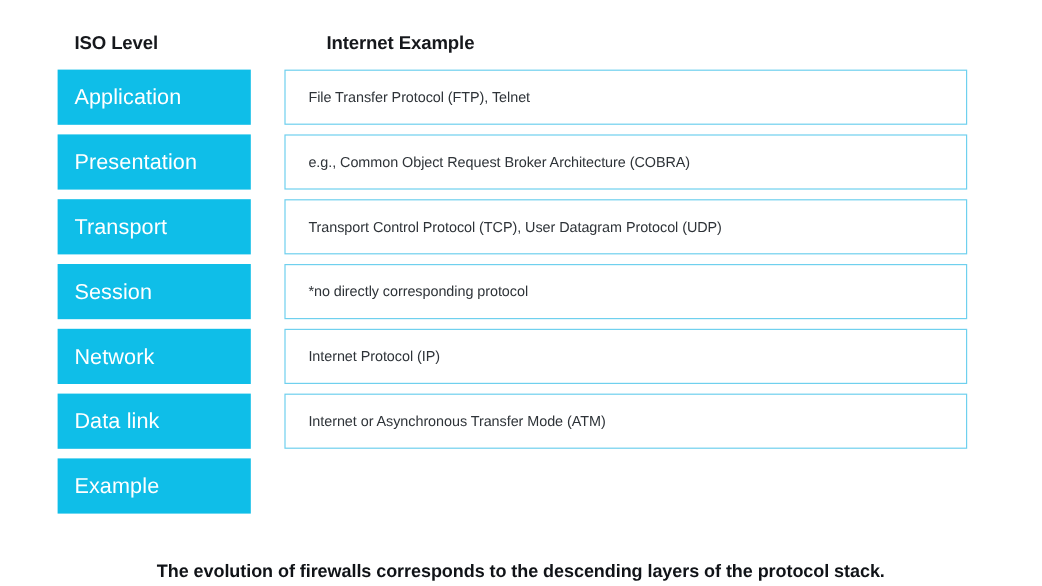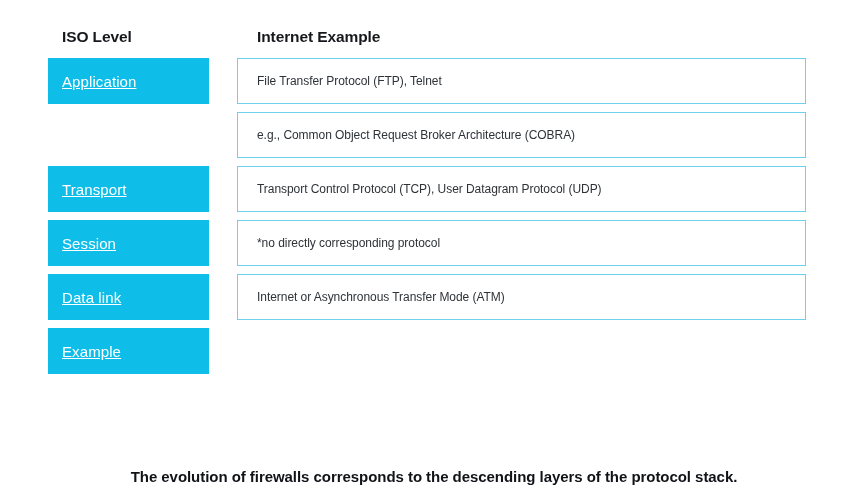--- a/index.html
+++ b/index.html
@@ -33,21 +33,21 @@
   .col-head {
     position: absolute;
     top: 0;
     font-size: 15.5px;
     font-weight: bold;
     color: #16181c;
     letter-spacing: -0.1px;
     white-space: nowrap;
   }
   .col-head.left  { left: 14px; }
-  .col-head.right { left: 209px; }
+  .col-head.right { left: 224px; }
 
   
   .rows {
     position: absolute;
     left: 48px;
     top: 58px;
     width: 772px;
   }
   .row {
     position: relative;
@@ -63,24 +63,23 @@
     width: 161px;
     height: 46px;
     background: #0FBEE8;
     box-sizing: border-box;
     display: flex;
     align-items: center;
     padding-left: 14px;
   }
   .level-label {
     color: #ffffff;
-    font-size: 15px;
+    font-size: 18px;
     letter-spacing: 0.1px;
     white-space: nowrap;
-    text-decoration: underline;
   }
 
   .example-cell {
     position: absolute;
     left: 189px;
     top: 0;
     width: 569px;
     height: 46px;
     background: #ffffff;
     border: 1.4px solid #6FD0EE;
@@ -124,20 +123,23 @@
     <div class="row">
       <div class="level-cell">
         <span class="level-label">Application</span>
       </div>
       <div class="example-cell">
         <span class="example-label">File Transfer Protocol (FTP), Telnet</span>
       </div>
     </div>
 
     <div class="row">
+      <div class="level-cell">
+        <span class="level-label">Presentation</span>
+      </div>
       <div class="example-cell">
         <span class="example-label">e.g., Common Object Request Broker Architecture (COBRA)</span>
       </div>
     </div>
 
     <div class="row">
       <div class="level-cell">
         <span class="level-label">Transport</span>
       </div>
       <div class="example-cell">
@@ -147,20 +149,28 @@
 
     <div class="row">
       <div class="level-cell">
         <span class="level-label">Session</span>
       </div>
       <div class="example-cell">
         <span class="example-label">*no directly corresponding protocol</span>
       </div>
     </div>
 
+    <div class="row">
+      <div class="level-cell">
+        <span class="level-label">Network</span>
+      </div>
+      <div class="example-cell">
+        <span class="example-label">Internet Protocol (IP)</span>
+      </div>
+    </div>
 
     <div class="row">
       <div class="level-cell">
         <span class="level-label">Data link</span>
       </div>
       <div class="example-cell">
         <span class="example-label">Internet or Asynchronous Transfer Mode (ATM)</span>
       </div>
     </div>
 

